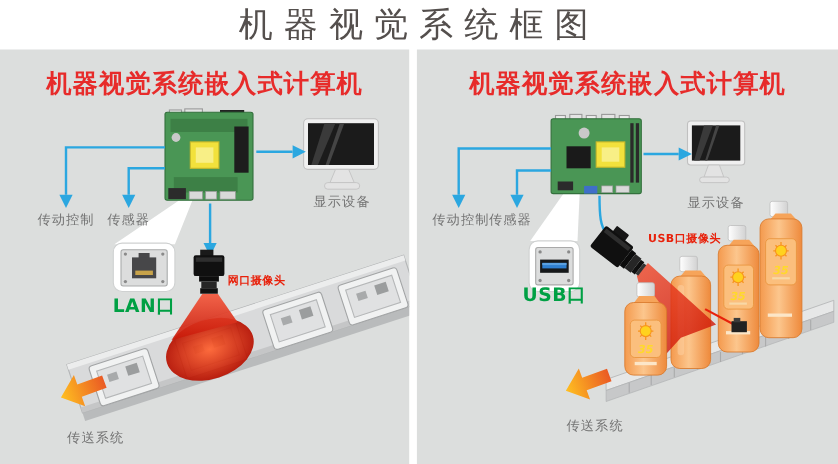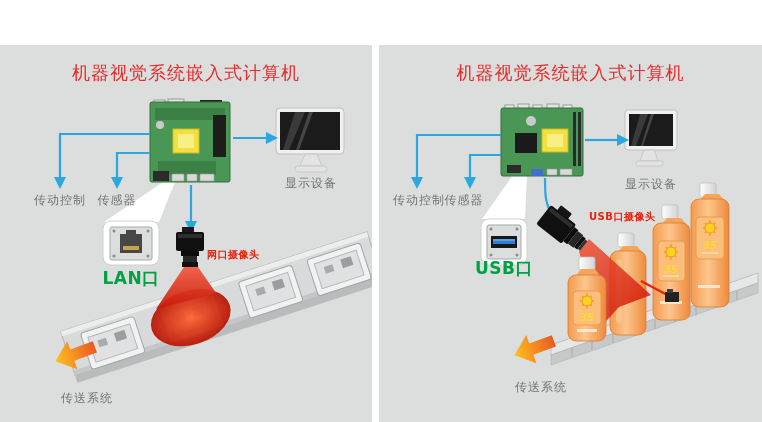--- a/index.html
+++ b/index.html
@@ -5,33 +5,34 @@
   html,body{margin:0;padding:0;background:#ffffff;}
   .stage{position:relative;width:762px;height:422px;overflow:hidden;background:#ffffff;
          font-family:"DejaVu Sans",sans-serif;}
   .title{position:absolute;top:2px;left:0;width:762px;text-align:center;
          font-size:31px;letter-spacing:10px;color:#544f4d;font-weight:500;}
   .panel{position:absolute;top:45px;height:377px;background:#dcdedd;}
   .panel-left{left:0;width:372px;}
   .panel-right{left:379px;width:383px;}
   .panel svg{position:absolute;left:0;top:0;}
   .panel-header{position:absolute;top:16px;left:0;width:100%;text-align:center;
-                font-size:18px;font-weight:normal;letter-spacing:1px;color:#e72b2a;}
+                font-size:23px;font-weight:bold;letter-spacing:1px;color:#e72b2a;}
   .lbl{position:absolute;transform:translateX(-50%);white-space:nowrap;
        font-size:12px;color:#737373;letter-spacing:1px;}
   .lbl-green{position:absolute;transform:translateX(-50%);white-space:nowrap;
        font-size:17px;font-weight:bold;color:#00a044;letter-spacing:0.5px;}
   .lbl-red{position:absolute;white-space:nowrap;
        font-size:10px;font-weight:bold;color:#e8210b;letter-spacing:0.5px;}
 </style>
 </head>
 <body>
 
 <div class="stage">
 
+  <div class="title">机器视觉系统框图</div>
 
   <div class="panel panel-left">
     <svg width="372" height="377" viewBox="0 0 372 377">
       <defs>
         <linearGradient id="L_orange" x1="0" y1="0" x2="1" y2="0">
           <stop offset="0" stop-color="#ea5a24"></stop>
             <stop offset="1" stop-color="#ffc021"></stop>
         </linearGradient>
         <linearGradient id="L_beam" x1="0" y1="0" x2="0" y2="1">
           <stop offset="0" stop-color="#f4583c"></stop>

